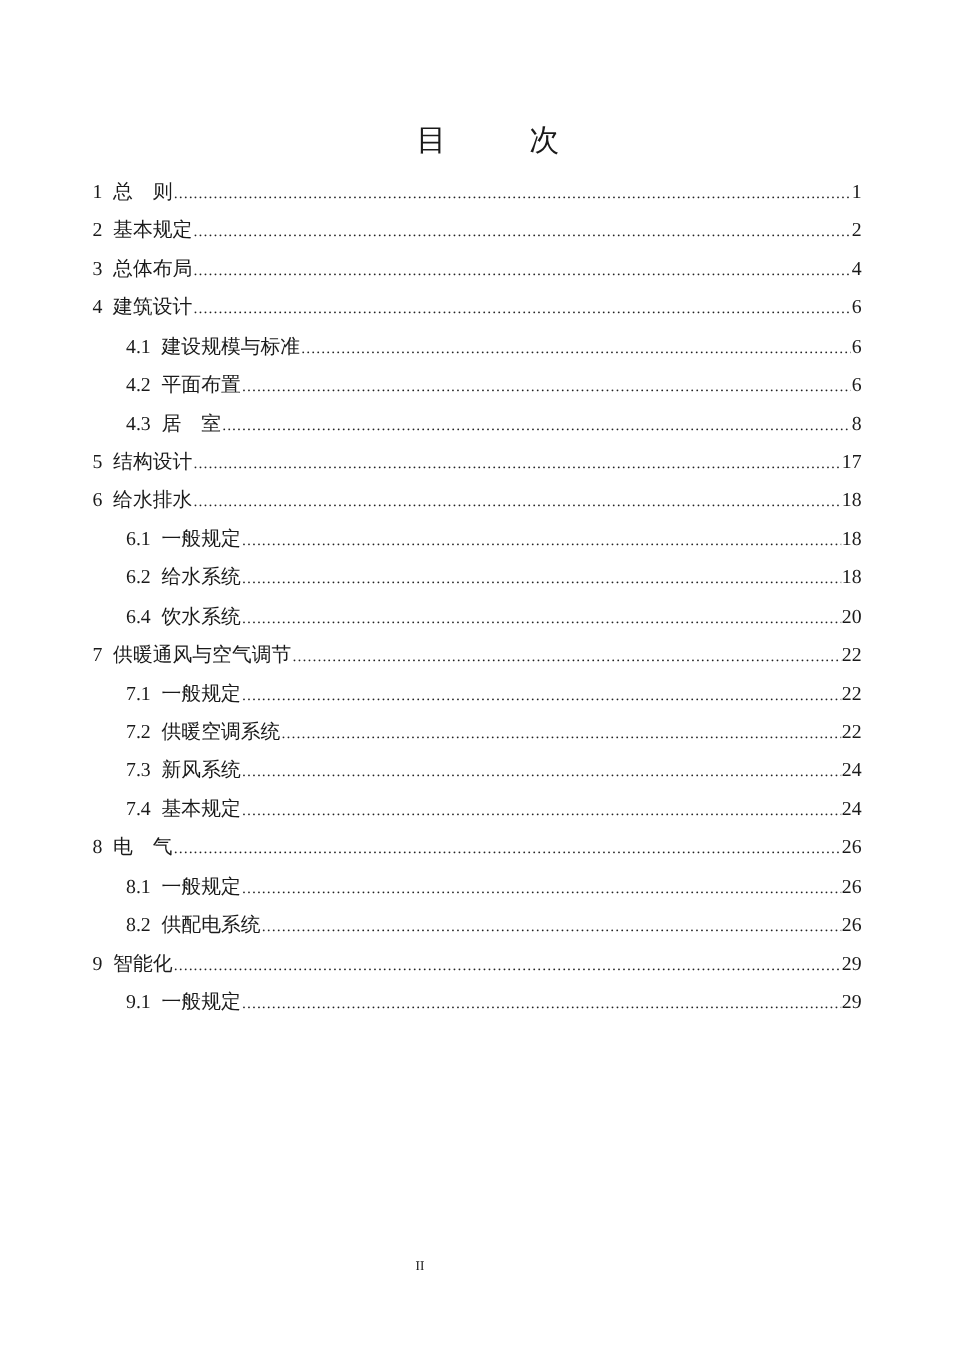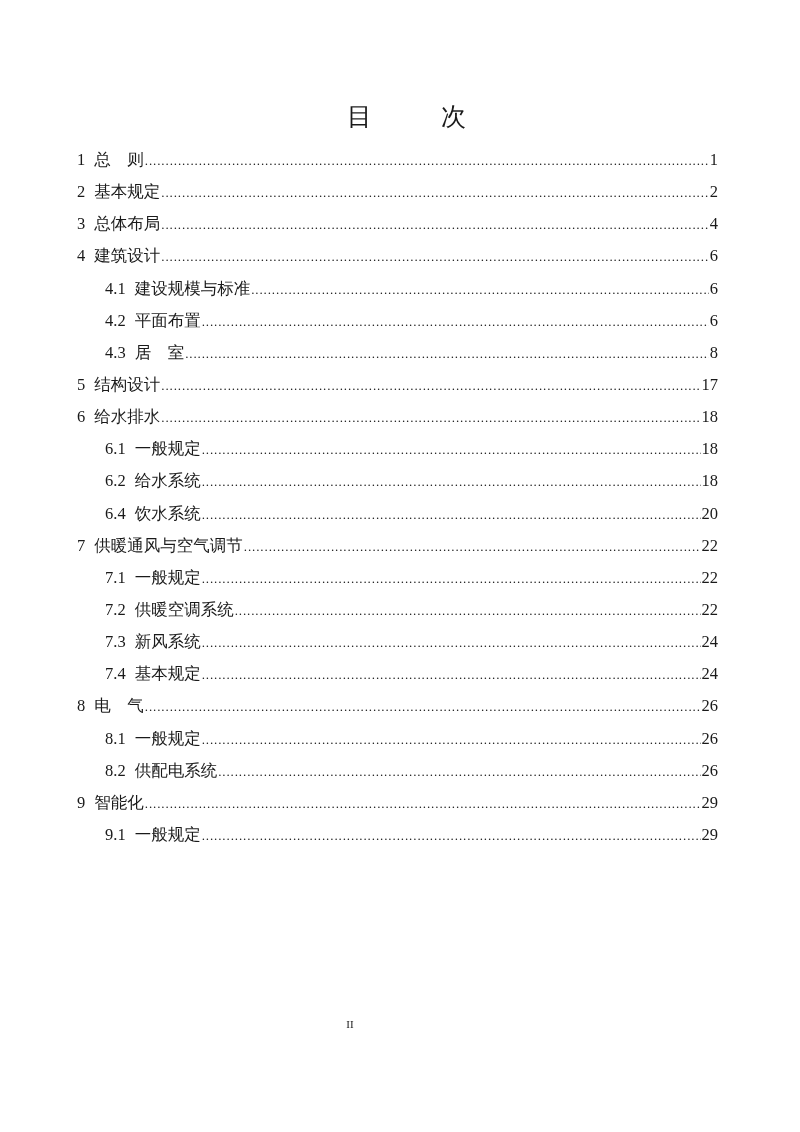--- a/index.html
+++ b/index.html
@@ -9,21 +9,21 @@
       font-size: 25px; letter-spacing: 22px; padding-left: 35px; box-sizing: border-box; }
     .toc { position: absolute; top: 144px; left: 77px; width: 641px; }
     .row { height: 32.15px; display: flex; align-items: center; font-size: 16.5px; white-space: nowrap; }
     .row.sub { padding-left: 28px; }
     .num { margin-right: 9px; }
     .label { flex: 0 0 auto; }
     .dots { flex: 1 1 auto; overflow: hidden; margin: 0 1px; font-size: 13px; letter-spacing: 0.9px;
       color: #222; position: relative; top: 1px; }
     .dots::before { content: "..................................................................................................................................................................................................................................................................................................................................................................................................."; }
     .page { flex: 0 0 auto; text-align: right; }
-    .footer { position: absolute; top: 1018px; left: 0; width: 700px; text-align: center; font-size: 11px; }
+    .footer { position: absolute; top: 1049px; left: 0; width: 700px; text-align: center; font-size: 11px; }
   </style>
 </head>
 <body>
 
 <div class="title">目　次</div>
 
 <div class="toc">
   <div class="row">
       <span class="num">1</span>
       <span class="label">总　则</span>

